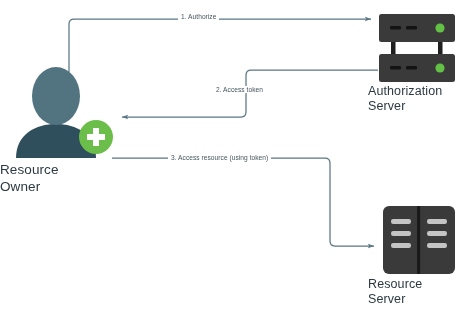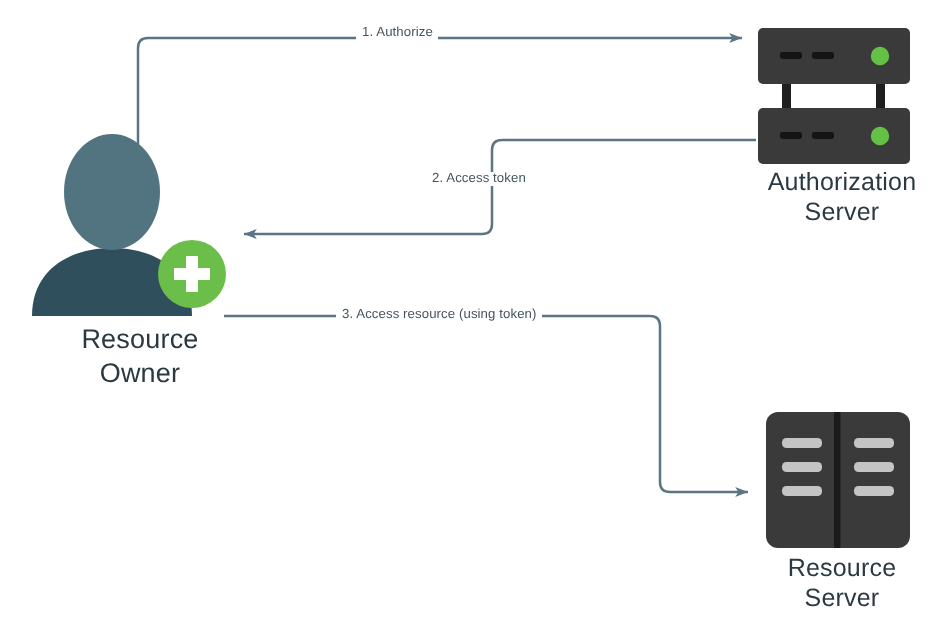--- a/index.html
+++ b/index.html
@@ -20,21 +20,20 @@
   }
   #flow-svg {
     position: absolute;
     top: 0;
     left: 0;
     width: 474px;
     height: 317px;
   }
   .node-label {
     position: absolute;
-    text-align: center;
     color: #2b3a42;
     font-family: "Liberation Sans", sans-serif;
     font-size: 12.5px;
     line-height: 15px;
     letter-spacing: 0.1px;
     white-space: pre-line;
   }
   #resource-owner-label {
     left: 0px;
     top: 161px;

